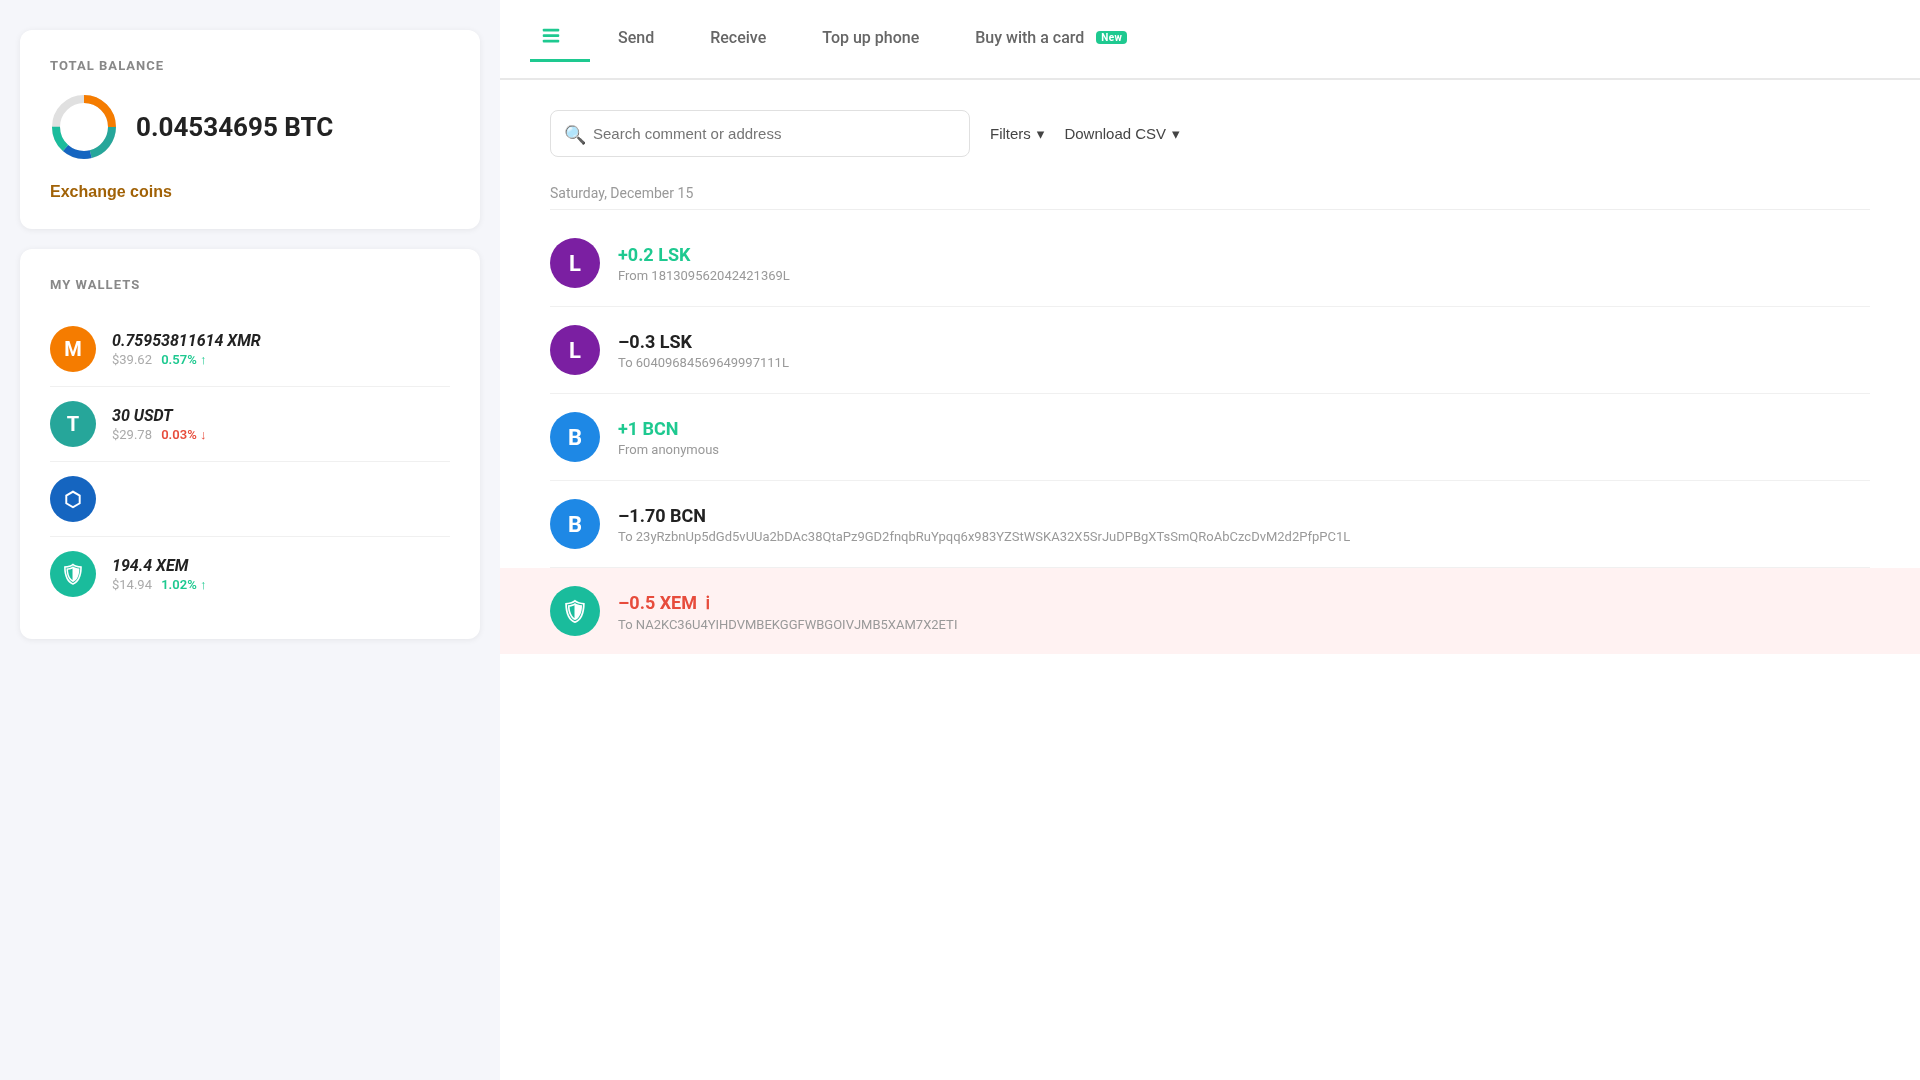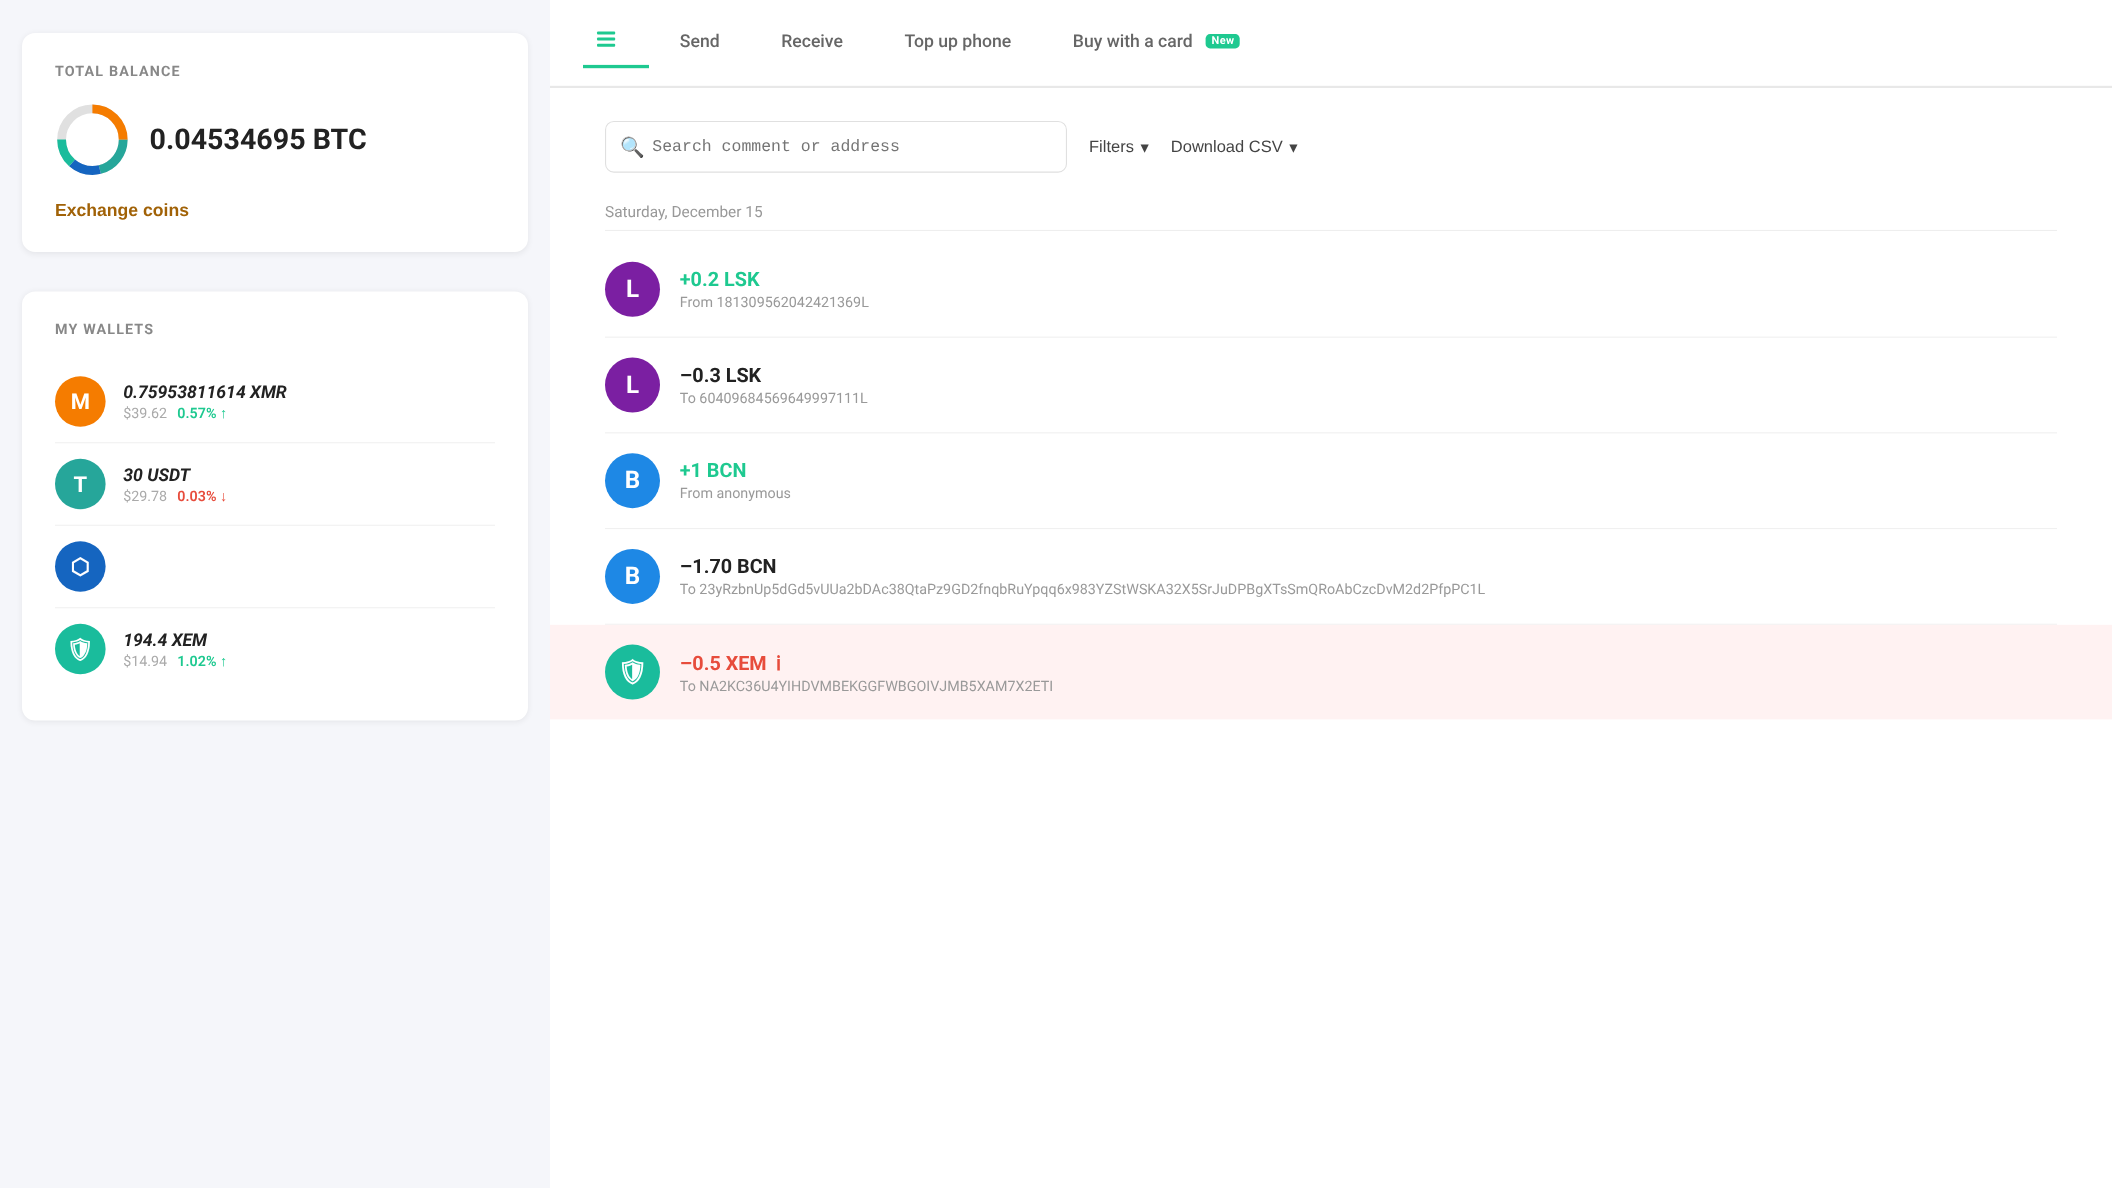--- a/index.html
+++ b/index.html
@@ -12,21 +12,21 @@
       overflow: hidden;
     }
 
     
     .left-panel {
       width: 500px;
       min-width: 500px;
       padding: 30px 20px;
       display: flex;
       flex-direction: column;
-      gap: 36px;
+      gap: 20px;
       background: #f5f6fa;
     }
 
     .card {
       background: #fff;
       border-radius: 12px;
       padding: 28px 30px;
       box-shadow: 0 1px 6px rgba(0,0,0,0.07);
     }
 
@@ -204,21 +204,20 @@
 
     .search-input {
       width: 100%;
       padding: 14px 16px 14px 42px;
       border: 1.5px solid #e0e0e0;
       border-radius: 8px;
       font-size: 15px;
       color: #666;
       outline: none;
       background: #fff;
-      font-family: Liberation Mono, monospace;
     }
 
     .filter-btn, .csv-btn {
       display: flex;
       align-items: center;
       gap: 6px;
       font-size: 15px;
       color: #444;
       cursor: pointer;
       font-weight: 500;

